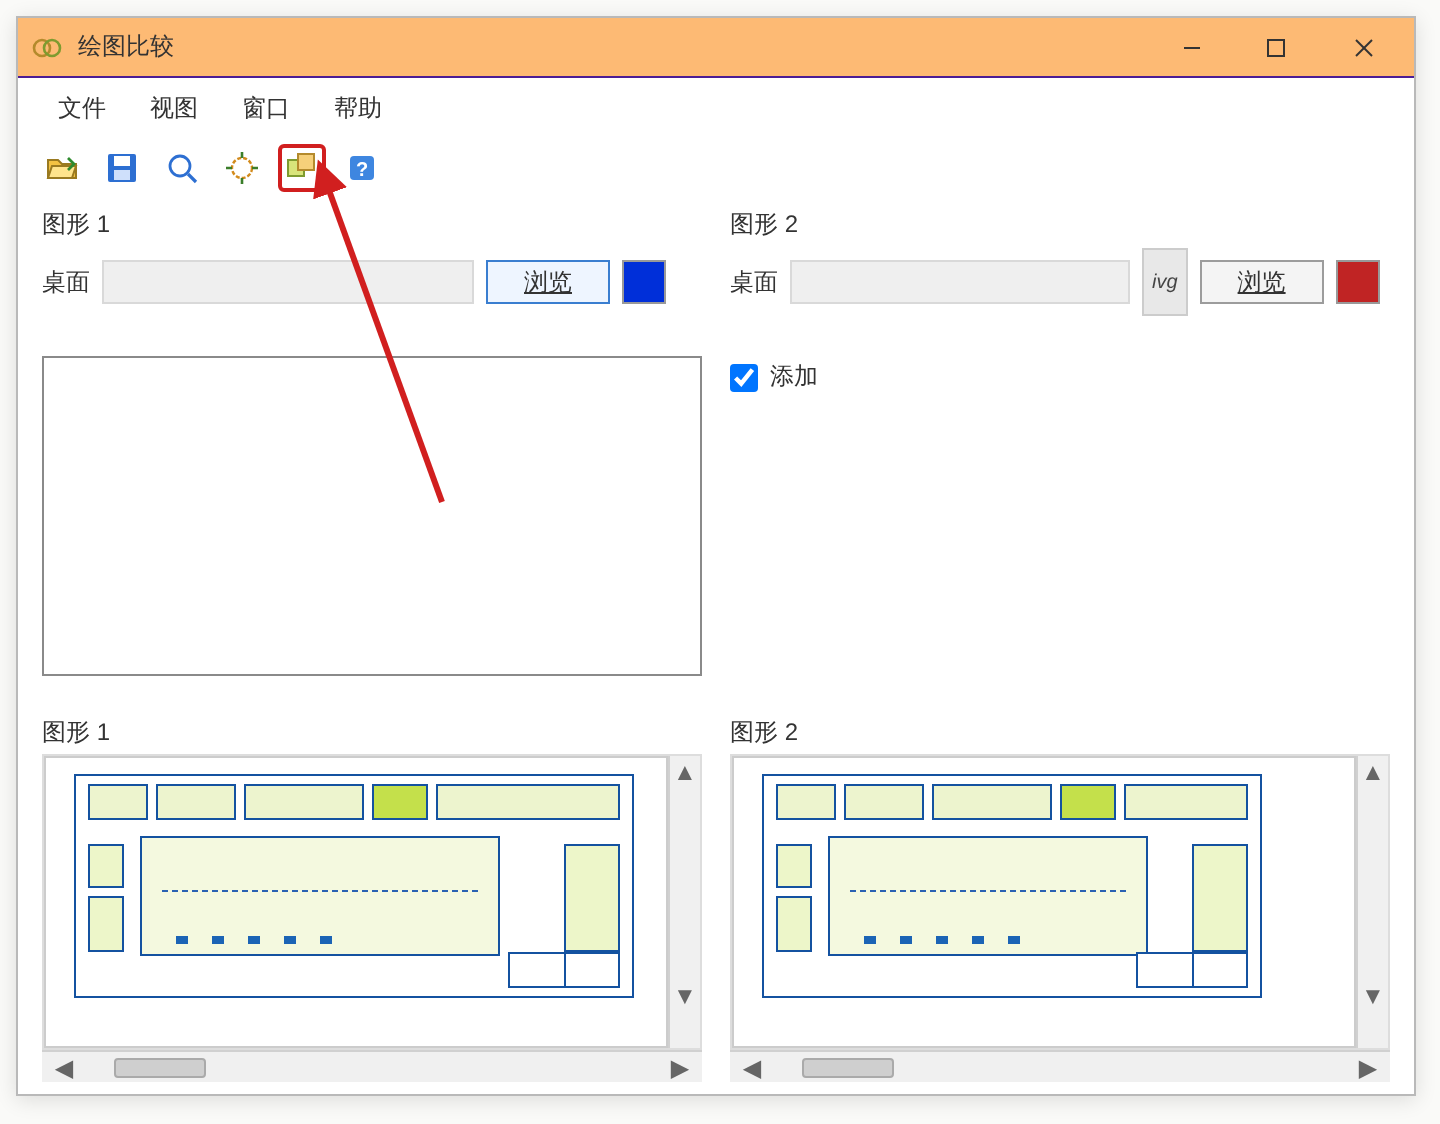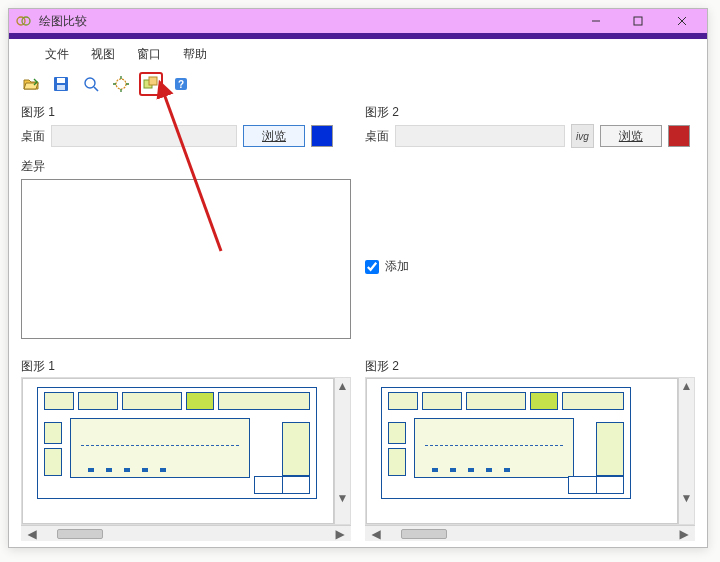--- a/index.html
+++ b/index.html
@@ -23,22 +23,22 @@
     flex-direction: column;
     box-shadow: 0 2px 10px rgba(0,0,0,.12);
     position: relative;
   }
   
   .titlebar {
     height: 30px;
     display: flex;
     align-items: center;
     padding: 0 2px 0 6px;
-    border-bottom: 6px solid #4c1d95;
-    background: #f0abfc;
+    border-bottom: 1px solid #4c1d95;
+    background: #fdba74;
     text-align: right;
   }
   .titlebar .app-icon {
     width: 18px; height: 18px;
     display: inline-flex; align-items: center; justify-content: center;
     margin-right: 6px;
     color: #b48a2c;
   }
   .titlebar .title { flex: 0 0 auto; font-size: 12px; }
   .titlebar .spacer { flex: 1; }
@@ -47,21 +47,20 @@
     display: inline-flex; align-items: center; justify-content: center;
     color: #333;
   }
   .win-btn svg { width: 10px; height: 10px; }
   .win-btn.close { width: 46px; }
   
   .menubar {
     display: flex;
     gap: 2px;
     padding: 4px 10px 6px 10px;
-    margin-left: 16px;
   }
   .menubar .item {
     padding: 3px 10px;
     border-radius: 2px;
   }
   
   .toolbar {
     display: flex;
     align-items: center;
     gap: 6px;
@@ -86,31 +85,31 @@
     column-gap: 14px;
     padding: 0 12px 6px 12px;
     flex: 1;
     position: relative;
   }
   .section-label { font-size: 12px; color: #333; padding: 2px 0 3px 0; }
   .path-row {
     display: flex;
     align-items: center;
     gap: 6px;
-    margin-bottom: 8px;
+    margin-bottom: 20px;
   }
   .path-input {
     height: 22px;
     flex: 0 0 186px;
     background: #efefef;
     border: 1px solid #d9d9d9;
   }
   .path-input.g2 { flex: 0 0 170px; }
   .ext-chip {
-    height: 24px;
+    height: 34px;
     background: #e8e8e8;
     border: 1px solid #ccc;
     font-size: 10px;
     padding: 0 4px;
     display: inline-flex; align-items: center;
     font-style: italic;
     color: #444;
   }
   .btn {
     height: 22px;
@@ -135,21 +134,21 @@
   .diff-label { font-size: 12px; padding: 2px 0 4px 0; }
   .diff-box {
     grid-column: 1;
     border: 1px solid #8a8a8a;
     height: 160px;
     background: #fff;
   }
   .checks {
     grid-column: 2;
     display: flex;
-    flex-direction: row;
+    flex-direction: column;
     gap: 2px;
     padding-top: 2px;
   }
   .chk {
     display: flex; align-items: center; gap: 6px;
     font-size: 12px;
   }
   .chk input { width: 14px; height: 14px; margin: 0; }
   
   .preview-label { font-size: 12px; padding: 6px 0 2px 0; }
@@ -359,21 +358,20 @@
       <div class="swatch blue"></div>
     </div>
     <div class="path-row">
       <span>桌面</span>
       <div class="path-input g2"></div>
       <div class="ext-chip">ivg</div>
       <div class="btn">浏览</div>
       <div class="swatch red"></div>
     </div>
 
-    <div class="diff-label">差异</div>
     <div></div>
 
     <div class="diff-box"></div>
     <div class="checks">
       <label class="chk">
         <input type="checkbox" checked="" style="">
         <span>添加</span>
       </label>
     </div>
 

